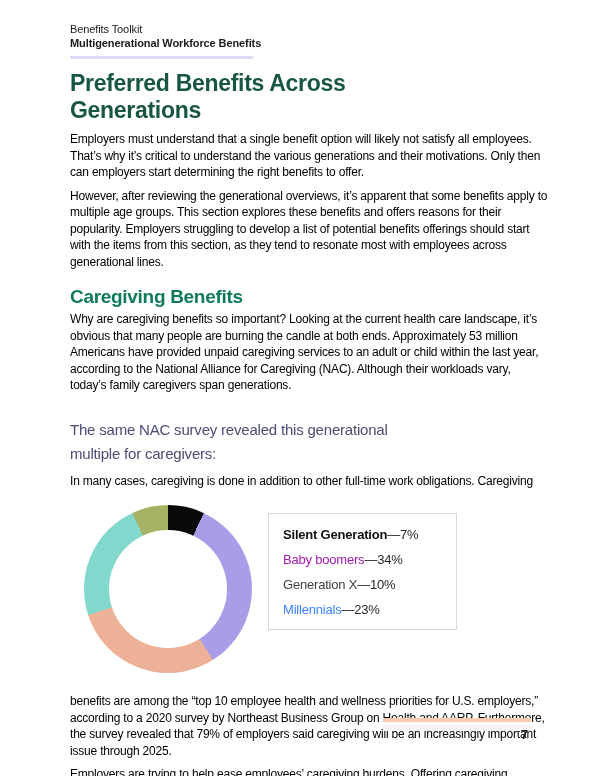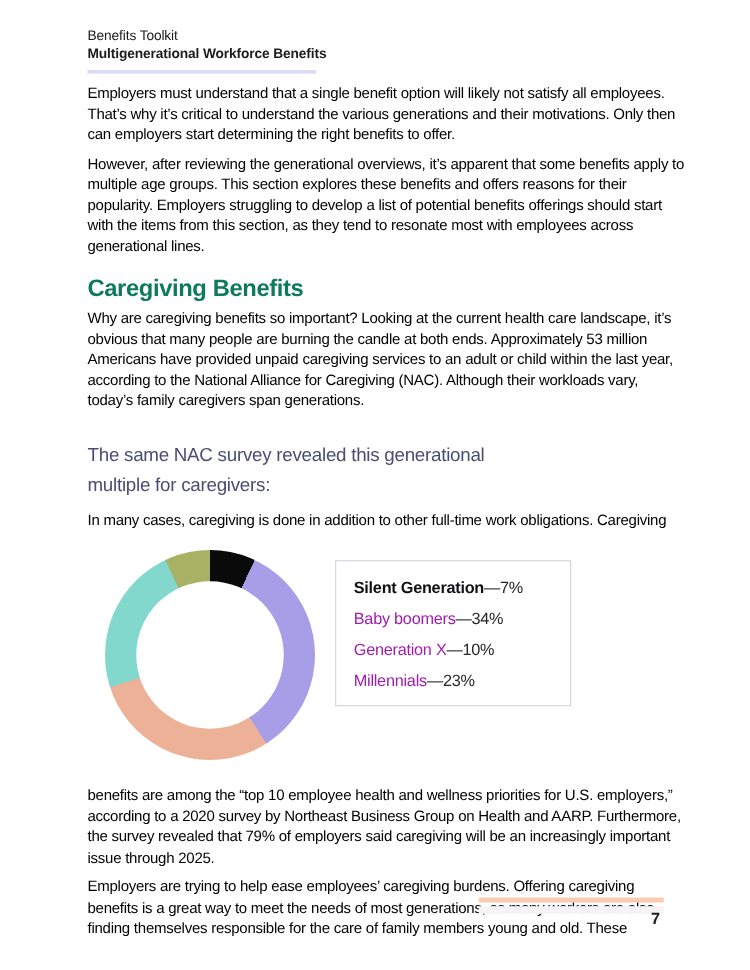--- a/index.html
+++ b/index.html
@@ -96,20 +96,21 @@
 <body>
 
 <div class="page">
 
   <header>
     <div class="eyebrow">Benefits Toolkit</div>
     <div class="eyebrow bold">Multigenerational Workforce Benefits</div>
     <div class="header-rule"></div>
   </header>
 
+  <h1>Preferred Benefits Across Generations</h1>
 
   <p class="body">Employers must understand that a single benefit option will likely not satisfy all employees. That’s why it’s critical to understand the various generations and their motivations. Only then can employers start determining the right benefits to offer.</p>
   <p class="body">However, after reviewing the generational overviews, it’s apparent that some benefits apply to multiple age groups. This section explores these benefits and offers reasons for their popularity. Employers struggling to develop a list of potential benefits offerings should start with the items from this section, as they tend to resonate most with employees across generational lines.</p>
 
   <h2>Caregiving Benefits</h2>
   <p class="body">Why are caregiving benefits so important? Looking at the current health care landscape, it’s obvious that many people are burning the candle at both ends. Approximately 53 million Americans have provided unpaid caregiving services to an adult or child within the last year, according to the National Alliance for Caregiving (NAC). Although their workloads vary, today’s family caregivers span generations.</p>
 
   <div class="pullquote">The same NAC survey revealed this generational multiple for caregivers:</div>
 
   <p class="body">In many cases, caregiving is done in addition to other full-time work obligations. Caregiving</p>
@@ -119,24 +120,24 @@
       <div class="donut-hole"></div>
     </div>
     <div class="legend">
       <div class="legend-item">
         <span class="legend-name bold" style="color: rgb(17, 17, 20);">Silent Generation</span><span class="legend-value">—7%</span>
       </div>
       <div class="legend-item">
         <span class="legend-name" style="color: #a21caf;">Baby boomers</span><span class="legend-value">—34%</span>
       </div>
       <div class="legend-item">
-        <span class="legend-name" style="color: #a21caf;">Generation X</span><span class="legend-value">—10%</span>
+        <span class="legend-name" style="color: #404040;">Generation X</span><span class="legend-value">—10%</span>
       </div>
       <div class="legend-item">
-        <span class="legend-name" style="color: #a21caf;">Millennials</span><span class="legend-value">—23%</span>
+        <span class="legend-name" style="color: #3b82f6;">Millennials</span><span class="legend-value">—23%</span>
       </div>
     </div>
   </div>
 
   <p class="body after-chart">benefits are among the “top 10 employee health and wellness priorities for U.S. employers,” according to a 2020 survey by Northeast Business Group on Health and AARP. Furthermore, the survey revealed that 79% of employers said caregiving will be an increasingly important issue through 2025.</p>
   <p class="body">Employers are trying to help ease employees’ caregiving burdens. Offering caregiving benefits is a great way to meet the needs of most generations, as many workers are also finding themselves responsible for the care of family members young and old. These</p>
 
   <footer>
     <div class="footer-rule"></div>
     <div class="footer-strip"></div>

